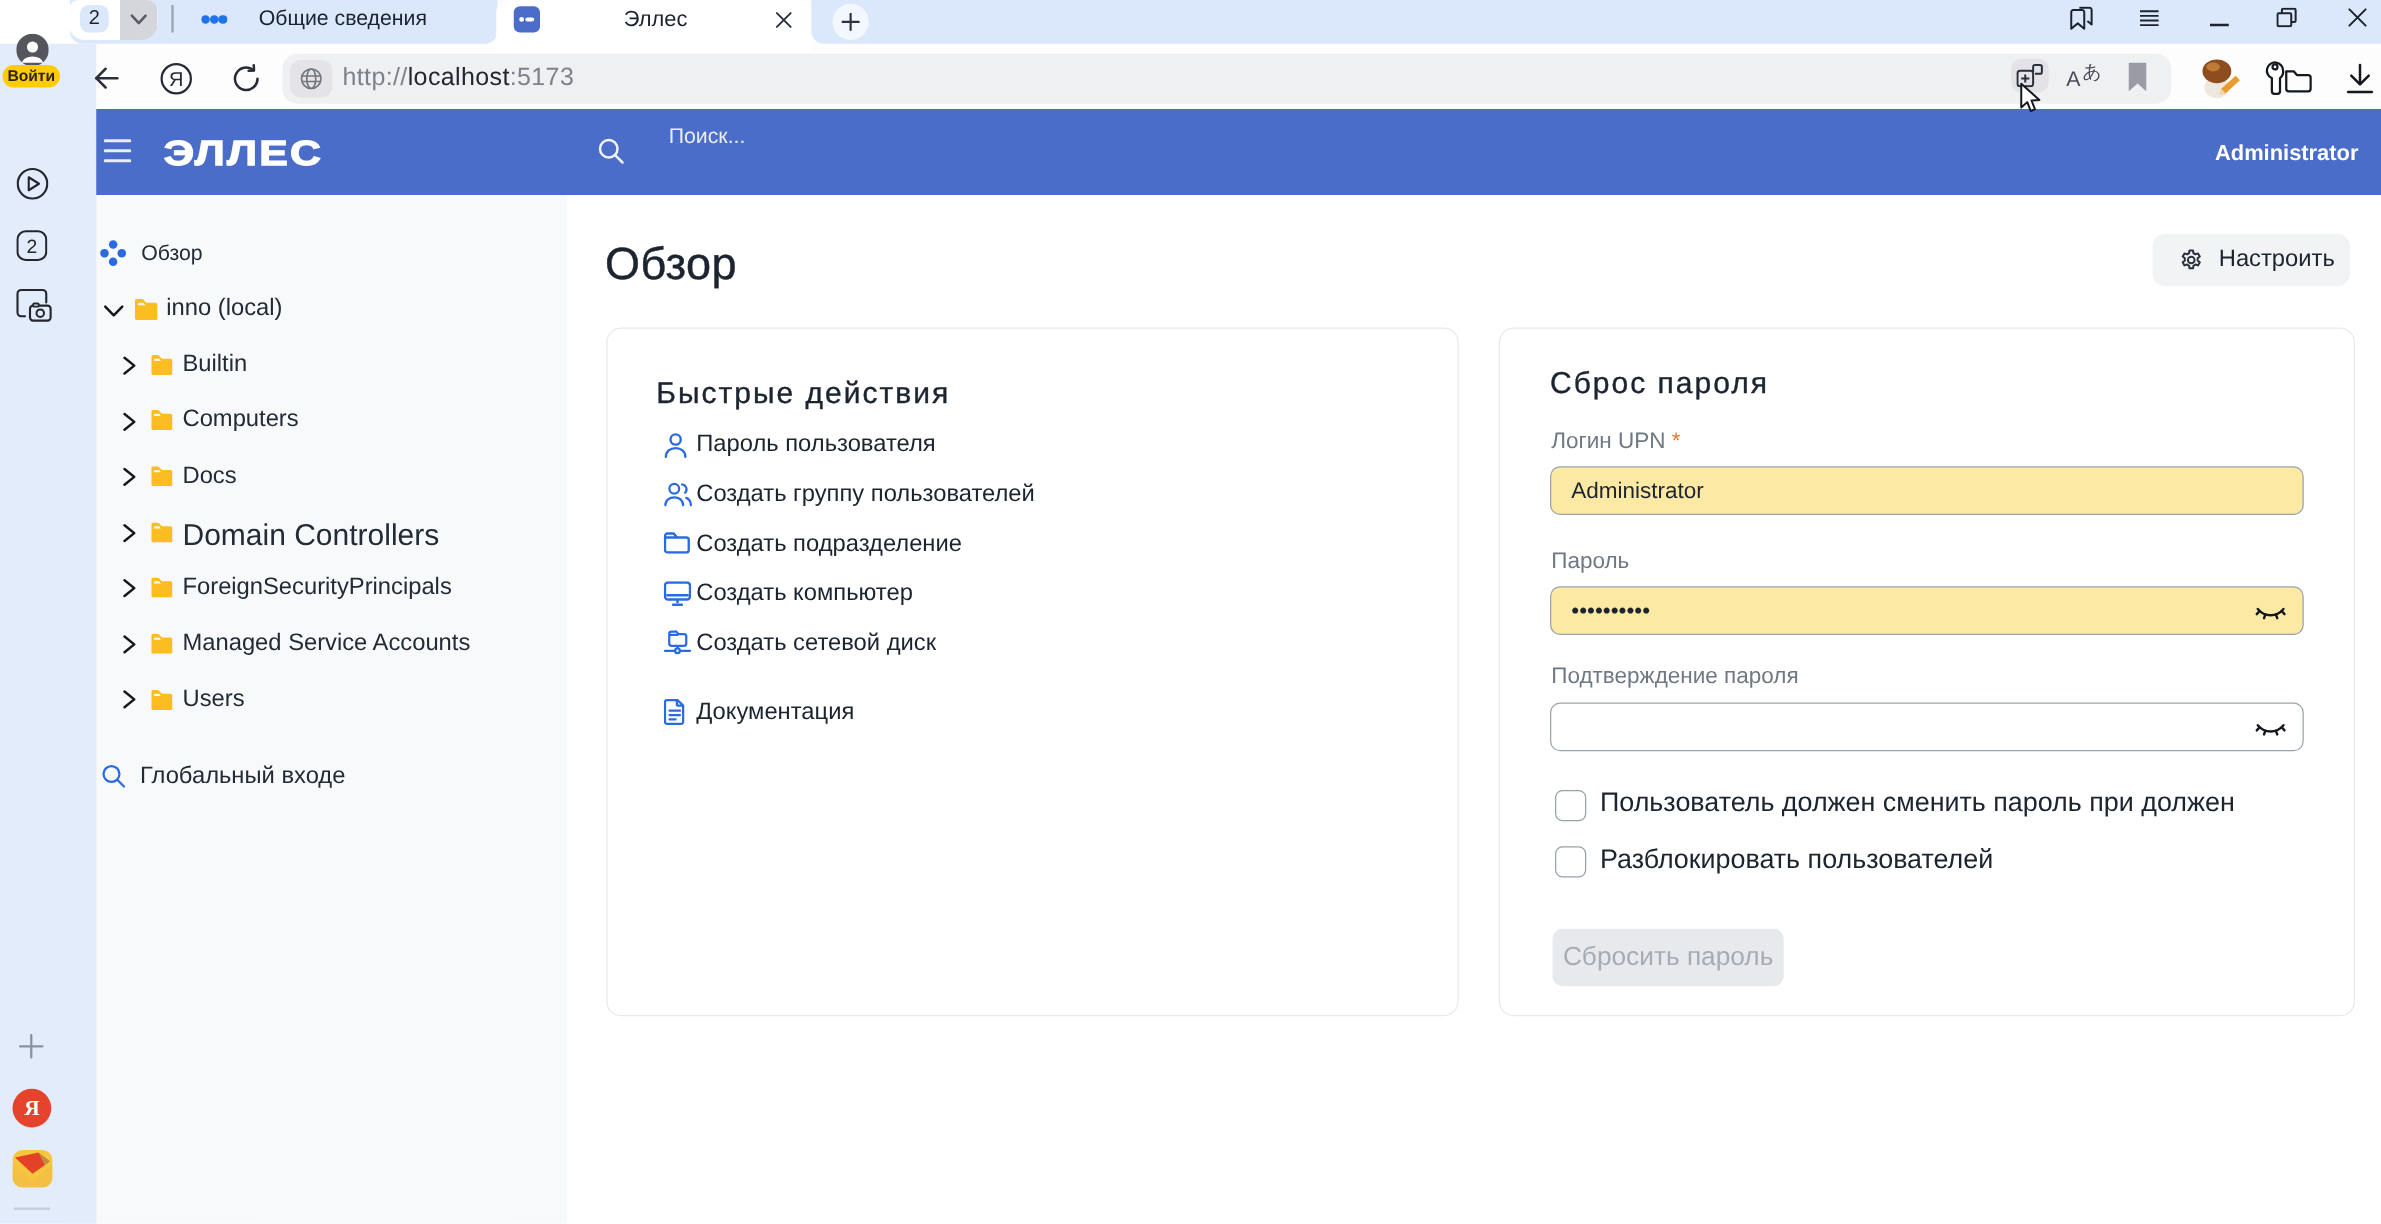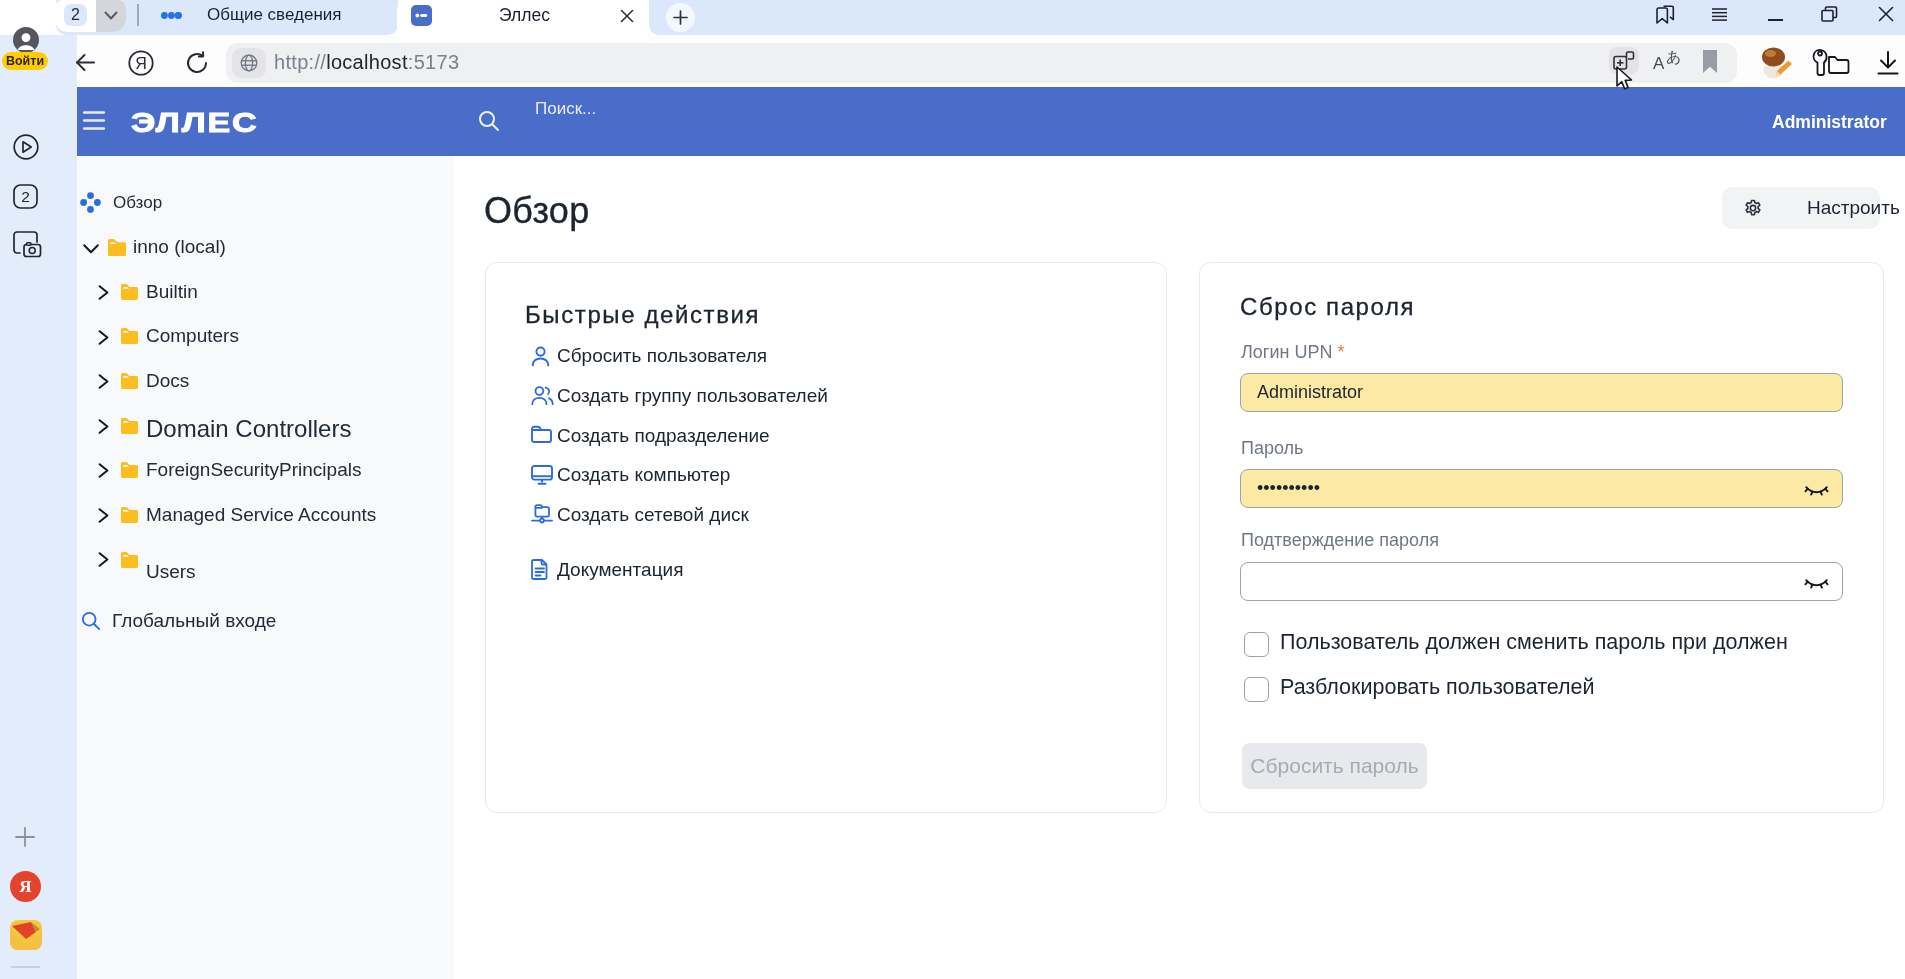--- a/index.html
+++ b/index.html
@@ -64,37 +64,37 @@
 <div class="abs" style="left:511px; top:99px; z-index:4; font-size:17px; color:rgba(255,255,255,0.88);margin-left:24px;">Поиск...</div>
 <div class="abs" style="left:1772px; top:112px; z-index:4; font-size:17.5px; font-weight:700; color:#fff;">Administrator</div>
 
 <div class="abs" style="left:484px; top:190px; font-size:36px; font-weight:400; letter-spacing:0.3px; -webkit-text-stroke:0.35px #1c2430; color:#1c2430;">Обзор</div>
 
 <div class="abs" style="left:1722px; top:187px; width:158px; height:42px; background:#f2f3f5; border-radius:10px;"></div>
 <svg class="abs" style="left:1743px; top:198px;" width="20" height="20" viewBox="0 0 24 24">
   <path fill="none" stroke="#2a313c" stroke-width="1.9" stroke-linejoin="round" d="M10.3 2.9 9.9 5.5c-.7.3-1.3.6-1.9 1.1l-2.5-.9-1.7 3 2.1 1.7c-.1.7-.1 1.4 0 2.1l-2.1 1.7 1.7 3 2.5-.9c.6.5 1.2.8 1.9 1.1l.4 2.6h3.4l.4-2.6c.7-.3 1.3-.6 1.9-1.1l2.5.9 1.7-3-2.1-1.7c.1-.7.1-1.4 0-2.1l2.1-1.7-1.7-3-2.5.9c-.6-.5-1.2-.8-1.9-1.1l-.4-2.6z"></path>
   <circle cx="12" cy="12" r="3.2" fill="none" stroke="#2a313c" stroke-width="1.9"></circle>
 </svg>
-<div class="abs" style="left:1775px; top:197px; font-size:19px; color:#1c2430;margin-left:32px;">Настроить</div>
+<div class="abs" style="left:1775px; top:197px; font-size:19px; color:#1c2430;">Настроить</div>
 
 <div class="card" id="card1"></div>
 <div class="card" id="card2"></div>
 
 <div class="abs cardtitle" style="left:525px; top:301px;">Быстрые действия</div>
 <div class="abs cardtitle" style="left:1240px; top:293px;">Сброс пароля</div>
 
 <div class="abs" style="left:531px; top:346px;">
     <svg width="19" height="21" viewBox="0 0 19 21">
       <g fill="none" stroke="#2b6be0" stroke-width="1.9" stroke-linecap="round">
         <circle cx="9.5" cy="5.6" r="4.1"></circle>
         <path d="M1.7 19.4 c0-4.3 3.5-6.9 7.8-6.9 s7.8 2.6 7.8 6.9" stroke-linejoin="round"></path>
       </g>
     </svg>
   </div>
-<div class="abs qa-t" style="top:345px;">Сбросить пользователя</div>
+<div class="abs qa-t" style="top:345px;">Пароль пользователя</div>
 <div class="abs" style="left:531px; top:385px;">
     <svg width="23" height="21" viewBox="0 0 23 21">
       <g fill="none" stroke="#2b6be0" stroke-width="1.8" stroke-linecap="round">
         <circle cx="8.4" cy="6" r="3.9"></circle>
         <path d="M1.3 19.2 c0-4 3.2-6.4 7.1-6.4 s7.1 2.4 7.1 6.4"></path>
         <path d="M14.6 2.6 a3.9 3.9 0 0 1 2.5 6.6"></path>
         <path d="M18 13.3 c2.3 0.9 3.7 2.8 3.7 5.9"></path>
       </g>
     </svg>
   </div>
@@ -241,21 +241,21 @@
   <path fill="#fff" d="M2.3 4.1 C2.3 3.6 2.7 3.2 3.2 3.2 H6.3 C6.7 3.2 7 3.4 7.2 3.7 L7.8 4.6 C8 4.9 8.4 5.1 8.8 5.1 H2.3 Z" opacity="0.9"></path>
 </svg>
 <div class="abs" style="left:146px; top:504px; font-size:19px; color:#222b36;">Managed Service Accounts</div>
 <svg class="abs" style="left:97px; top:551px;" width="13" height="17" viewBox="0 0 13 17">
   <polyline points="2.6,2.2 10.4,8.5 2.6,14.8" fill="none" stroke="#16181d" stroke-width="2" stroke-linecap="round" stroke-linejoin="round"></polyline>
 </svg>
 <svg class="abs" style="left:121px; top:552px;" width="17" height="16" viewBox="0 0 18 17">
   <path fill="#fcbd20" d="M1.5 0 C0.7 0 0 0.7 0 1.5 V15.5 C0 16.3 0.7 17 1.5 17 H16.5 C17.3 17 18 16.3 18 15.5 V4.7 C18 3.9 17.3 3.2 16.5 3.2 H9.6 C9.2 3.2 8.9 3.1 8.6 2.8 L6.6 0.6 C6.3 0.2 5.8 0 5.3 0 Z"></path>
   <path fill="#fff" d="M2.3 4.1 C2.3 3.6 2.7 3.2 3.2 3.2 H6.3 C6.7 3.2 7 3.4 7.2 3.7 L7.8 4.6 C8 4.9 8.4 5.1 8.8 5.1 H2.3 Z" opacity="0.9"></path>
 </svg>
-<div class="abs" style="left:146px; top:549px; font-size:19px; color:#222b36;margin-top:12px;">Users</div>
+<div class="abs" style="left:146px; top:549px; font-size:19px; color:#222b36;">Users</div>
 
 <svg class="abs" style="left:81px; top:611px;" width="20" height="20" viewBox="0 0 22 22">
   <circle cx="9" cy="9" r="7" fill="none" stroke="#2b6be0" stroke-width="2"></circle>
   <line x1="14.3" y1="14.3" x2="20" y2="20" stroke="#2b6be0" stroke-width="2" stroke-linecap="round"></line>
 </svg>
 <div class="abs" style="left:112px; top:610px; font-size:19px; color:#222b36;">Глобальный входе</div>
 
 <div class="abs" id="tabwhitestrip"></div>
 
 <div class="abs" style="left:56px; top:0; width:342px; height:35px; background:#dbe8fc; border-radius:0 0 10px 10px; z-index:5;"></div>

